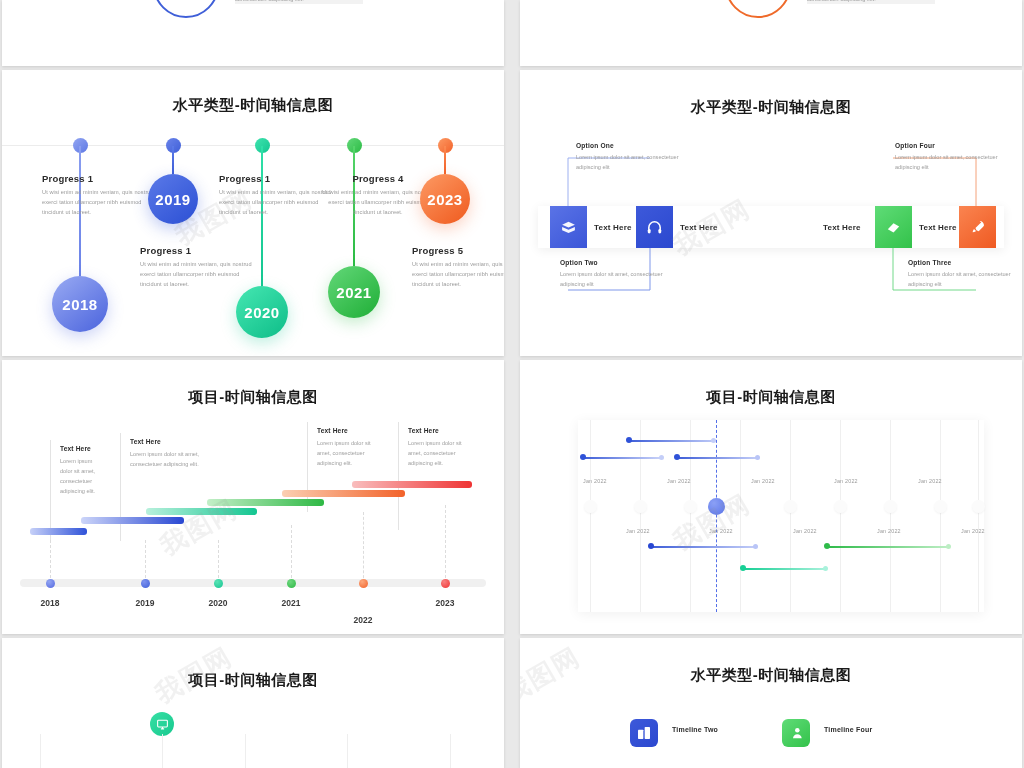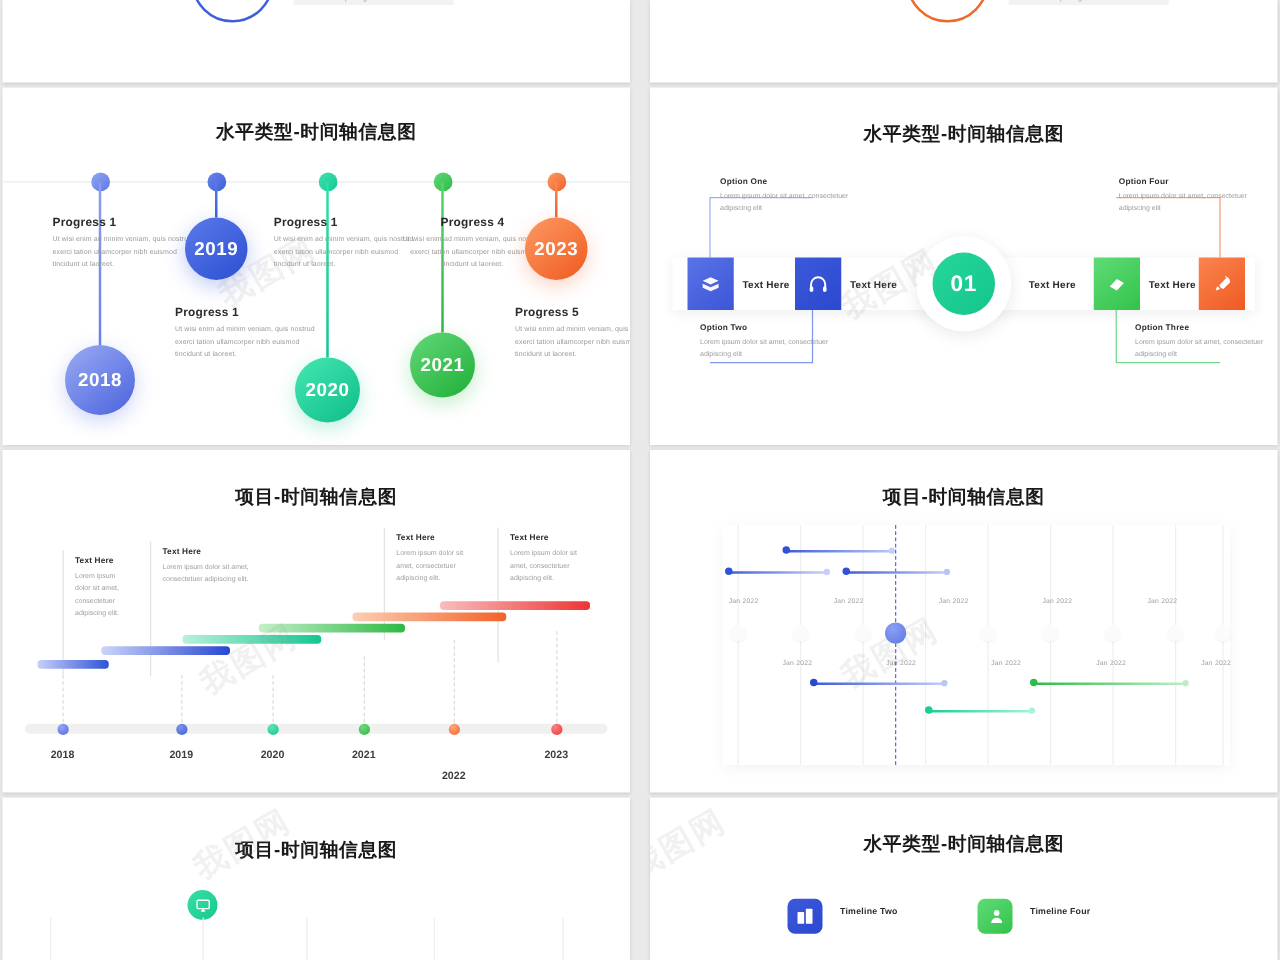--- a/index.html
+++ b/index.html
@@ -245,23 +245,20 @@
 
     <div class="p2-tile" style="left:116px;background:linear-gradient(140deg,#3d59da,#2b48cf);">
       <svg width="17" height="17" viewBox="0 0 24 24" fill="none" stroke="#fff" stroke-width="2.2">
         <path d="M4 15v-3a8 8 0 0 1 16 0v3"></path>
         <rect x="2.5" y="14" width="4" height="6.5" rx="2" fill="#fff" stroke="none"></rect>
         <rect x="17.5" y="14" width="4" height="6.5" rx="2" fill="#fff" stroke="none"></rect>
       </svg>
     </div>
     <div class="p2-lbl" style="left:160px;">Text Here</div>
 
-    <div class="p2-hub">
-      <div class="p2-hub-in">01</div>
-    </div>
 
     <div class="p2-lbl" style="left:303px;">Text Here</div>
     <div class="p2-tile" style="left:355px;background:linear-gradient(140deg,#5fdc77,#33c24a);">
       <svg width="17" height="17" viewBox="0 0 24 24" fill="#fff">
         <path d="M4 14.5L12 6l8 4.5L12 19z"></path>
       </svg>
     </div>
     <div class="p2-lbl" style="left:399px;">Text Here</div>
     <div class="p2-tile" style="left:439px;background:linear-gradient(140deg,#fa8450,#ef5a22);">
       <svg width="16" height="16" viewBox="0 0 24 24" fill="#fff">

